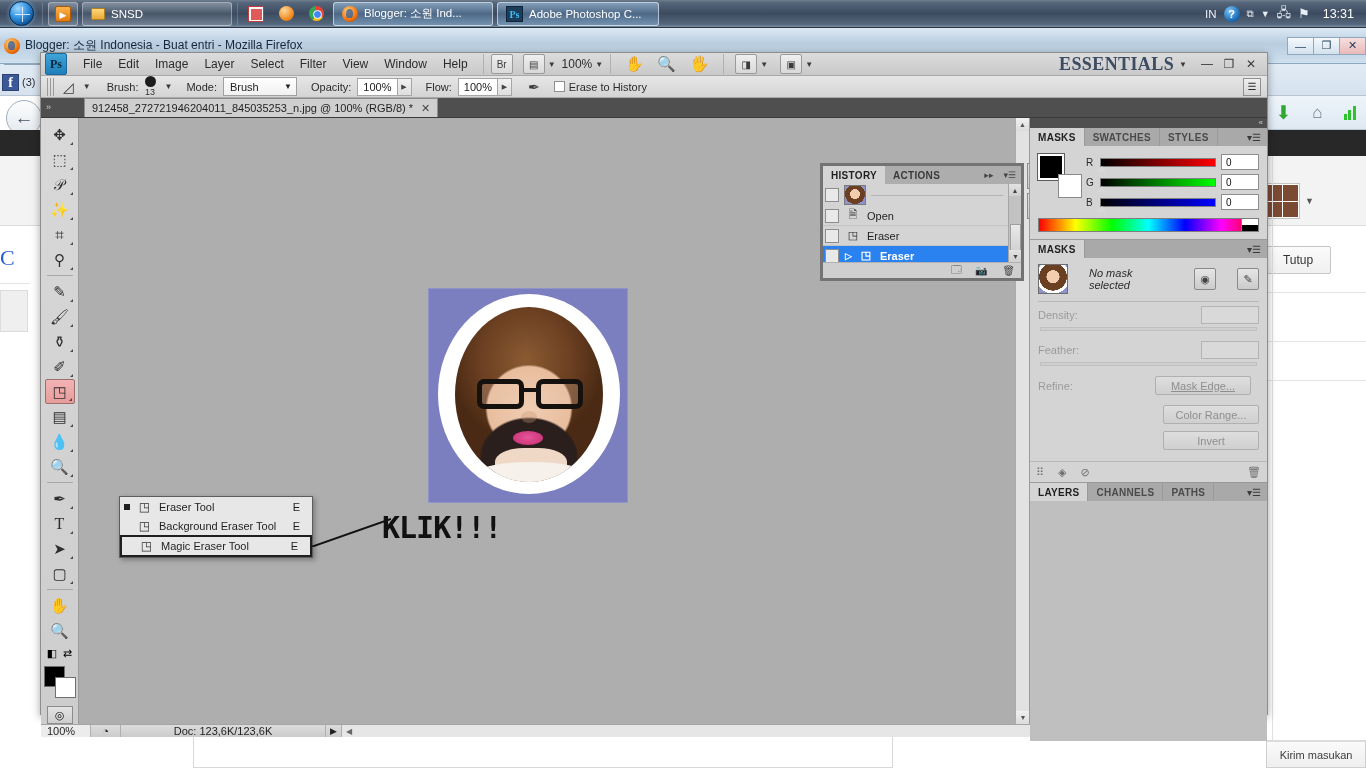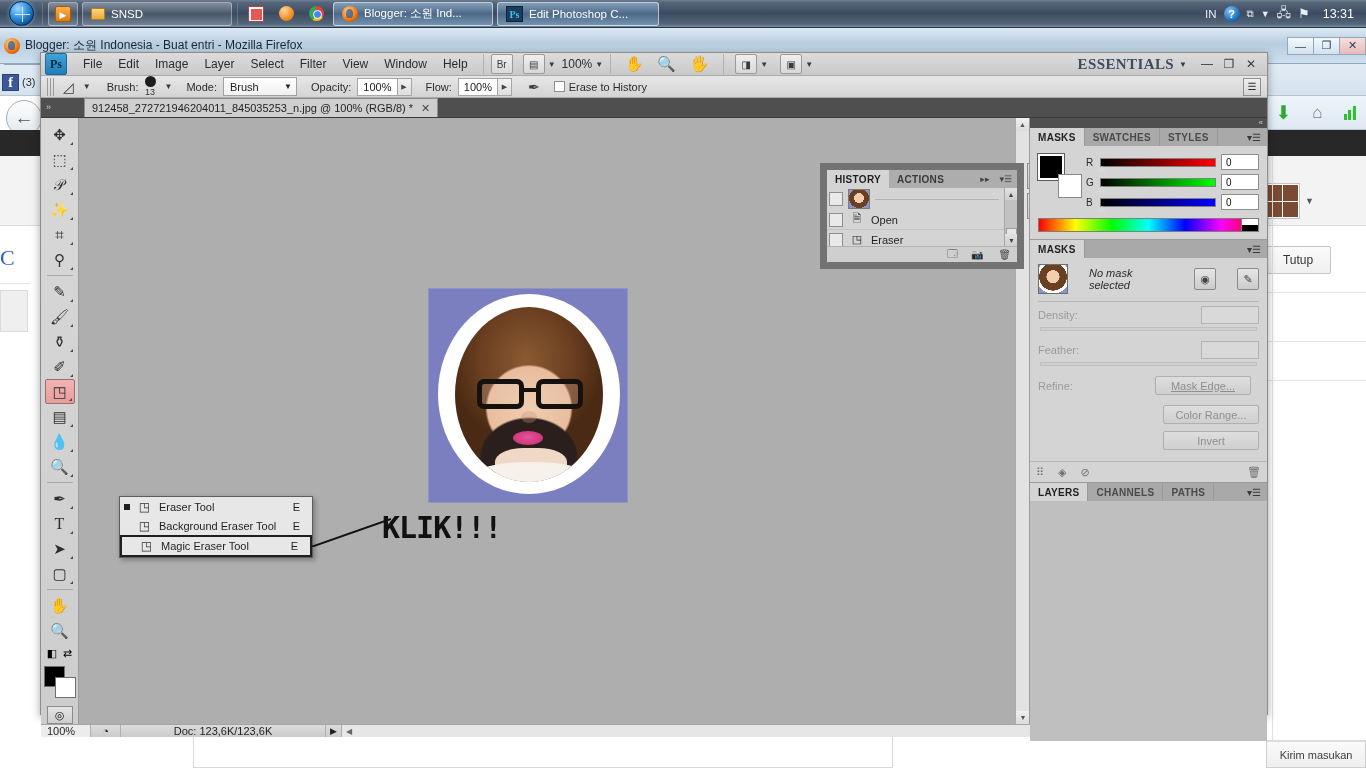--- a/index.html
+++ b/index.html
@@ -231,21 +231,21 @@
     background:linear-gradient(#efefef,#d9d9d9);
     display:flex;align-items:center;justify-content:center;font-size:10px;color:#3c3c3c;
   }
   .mb-caret{font-size:8px;color:#3a3a3a;margin-left:3px;}
   .zoomlvl{font-size:12px;color:#2c2c2c;margin-left:6px;}
   .mb-toolico{font-size:15px;color:#3a3a3a;padding:0 7px;}
   .ps-right {
     margin-left:auto; display:flex; align-items:center; padding-right:6px; gap:2px;
   }
   .essentials {
-    font-size:15px; font-weight:bold; color:#3c4c62; letter-spacing:.4px;
+    font-size:18px; font-weight:bold; color:#3c4c62; letter-spacing:.4px;
     font-family:"Liberation Serif",serif;
   }
   .ps-winbtn { width:20px;height:20px;display:flex;align-items:center;justify-content:center;font-size:12px;color:#3a3a3a;}
 
   .ps-optionsbar {
     height:27px; background:linear-gradient(#e6e6e6,#d4d4d4);
     border-bottom:1px solid #a9a9a9;
     display:flex; align-items:center; gap:6px; padding-left:6px; font-size:11px; color:#2b2b2b;
   }
   .grip { width:7px;height:18px;
@@ -368,22 +368,22 @@
   .klik-label {
     position:absolute; left:303px; top:392px; font-size:30px; font-weight:bold;
     color:#111; font-family:"DejaVu Sans Mono", monospace; letter-spacing:-1px; z-index:21;
   }
   .klik-line {
     position:absolute; left:232px; top:397px; width:80px; height:32px; z-index:21;
   }
 
   
   .history-panel {
-    position:absolute; left:741px; top:45px; width:204px; height:106px;
-    background:#d4d4d4; border:7px solid #737373; z-index:22;
+    position:absolute; left:741px; top:45px; width:204px; height:118px;
+    background:#d4d4d4; border:3px solid #737373; z-index:22;
     display:flex; flex-direction:column;
   }
   .hp-tabs { height:18px; background:#adadad; display:flex; align-items:stretch; }
   .hp-tab { padding:0 8px; font-size:10px; font-weight:bold; color:#3a3a3a;
     display:flex;align-items:center; letter-spacing:.3px;}
   .hp-tab.active { background:#d4d4d4; color:#1f1f1f; }
   .hp-tabs .sp { flex:1; }
   .hp-ico { padding:0 5px; display:flex;align-items:center; font-size:9px; color:#444; }
   .hp-list { flex:1; background:#d4d4d4; position:relative; overflow:hidden; }
   .hp-item { height:20px; display:flex; align-items:center; gap:6px; font-size:11px;
@@ -552,21 +552,21 @@
     <span class="chrome-ball"></span>
   </div>
 
   <div class="tb-task active" style="min-width:160px">
     <span class="ff-ball"></span>
     <span class="lbl">Blogger: 소원 Ind...</span>
   </div>
 
   <div class="tb-task active" style="min-width:162px">
     <span class="ps-tile">Ps</span>
-    <span class="lbl">Edit Photoshop C...</span>
+    <span class="lbl">Adobe Photoshop C...</span>
   </div>
 
   <div class="tray">
     <span>IN</span>
     <span class="help-icon">?</span>
     <span style="font-size:10px;">⧉</span>
     <span style="font-size:9px;">▼</span>
     <span style="font-size:13px;">🖧</span>
     <span style="font-size:13px;">⚑</span>
     <span class="tray-clock">13:31</span>

